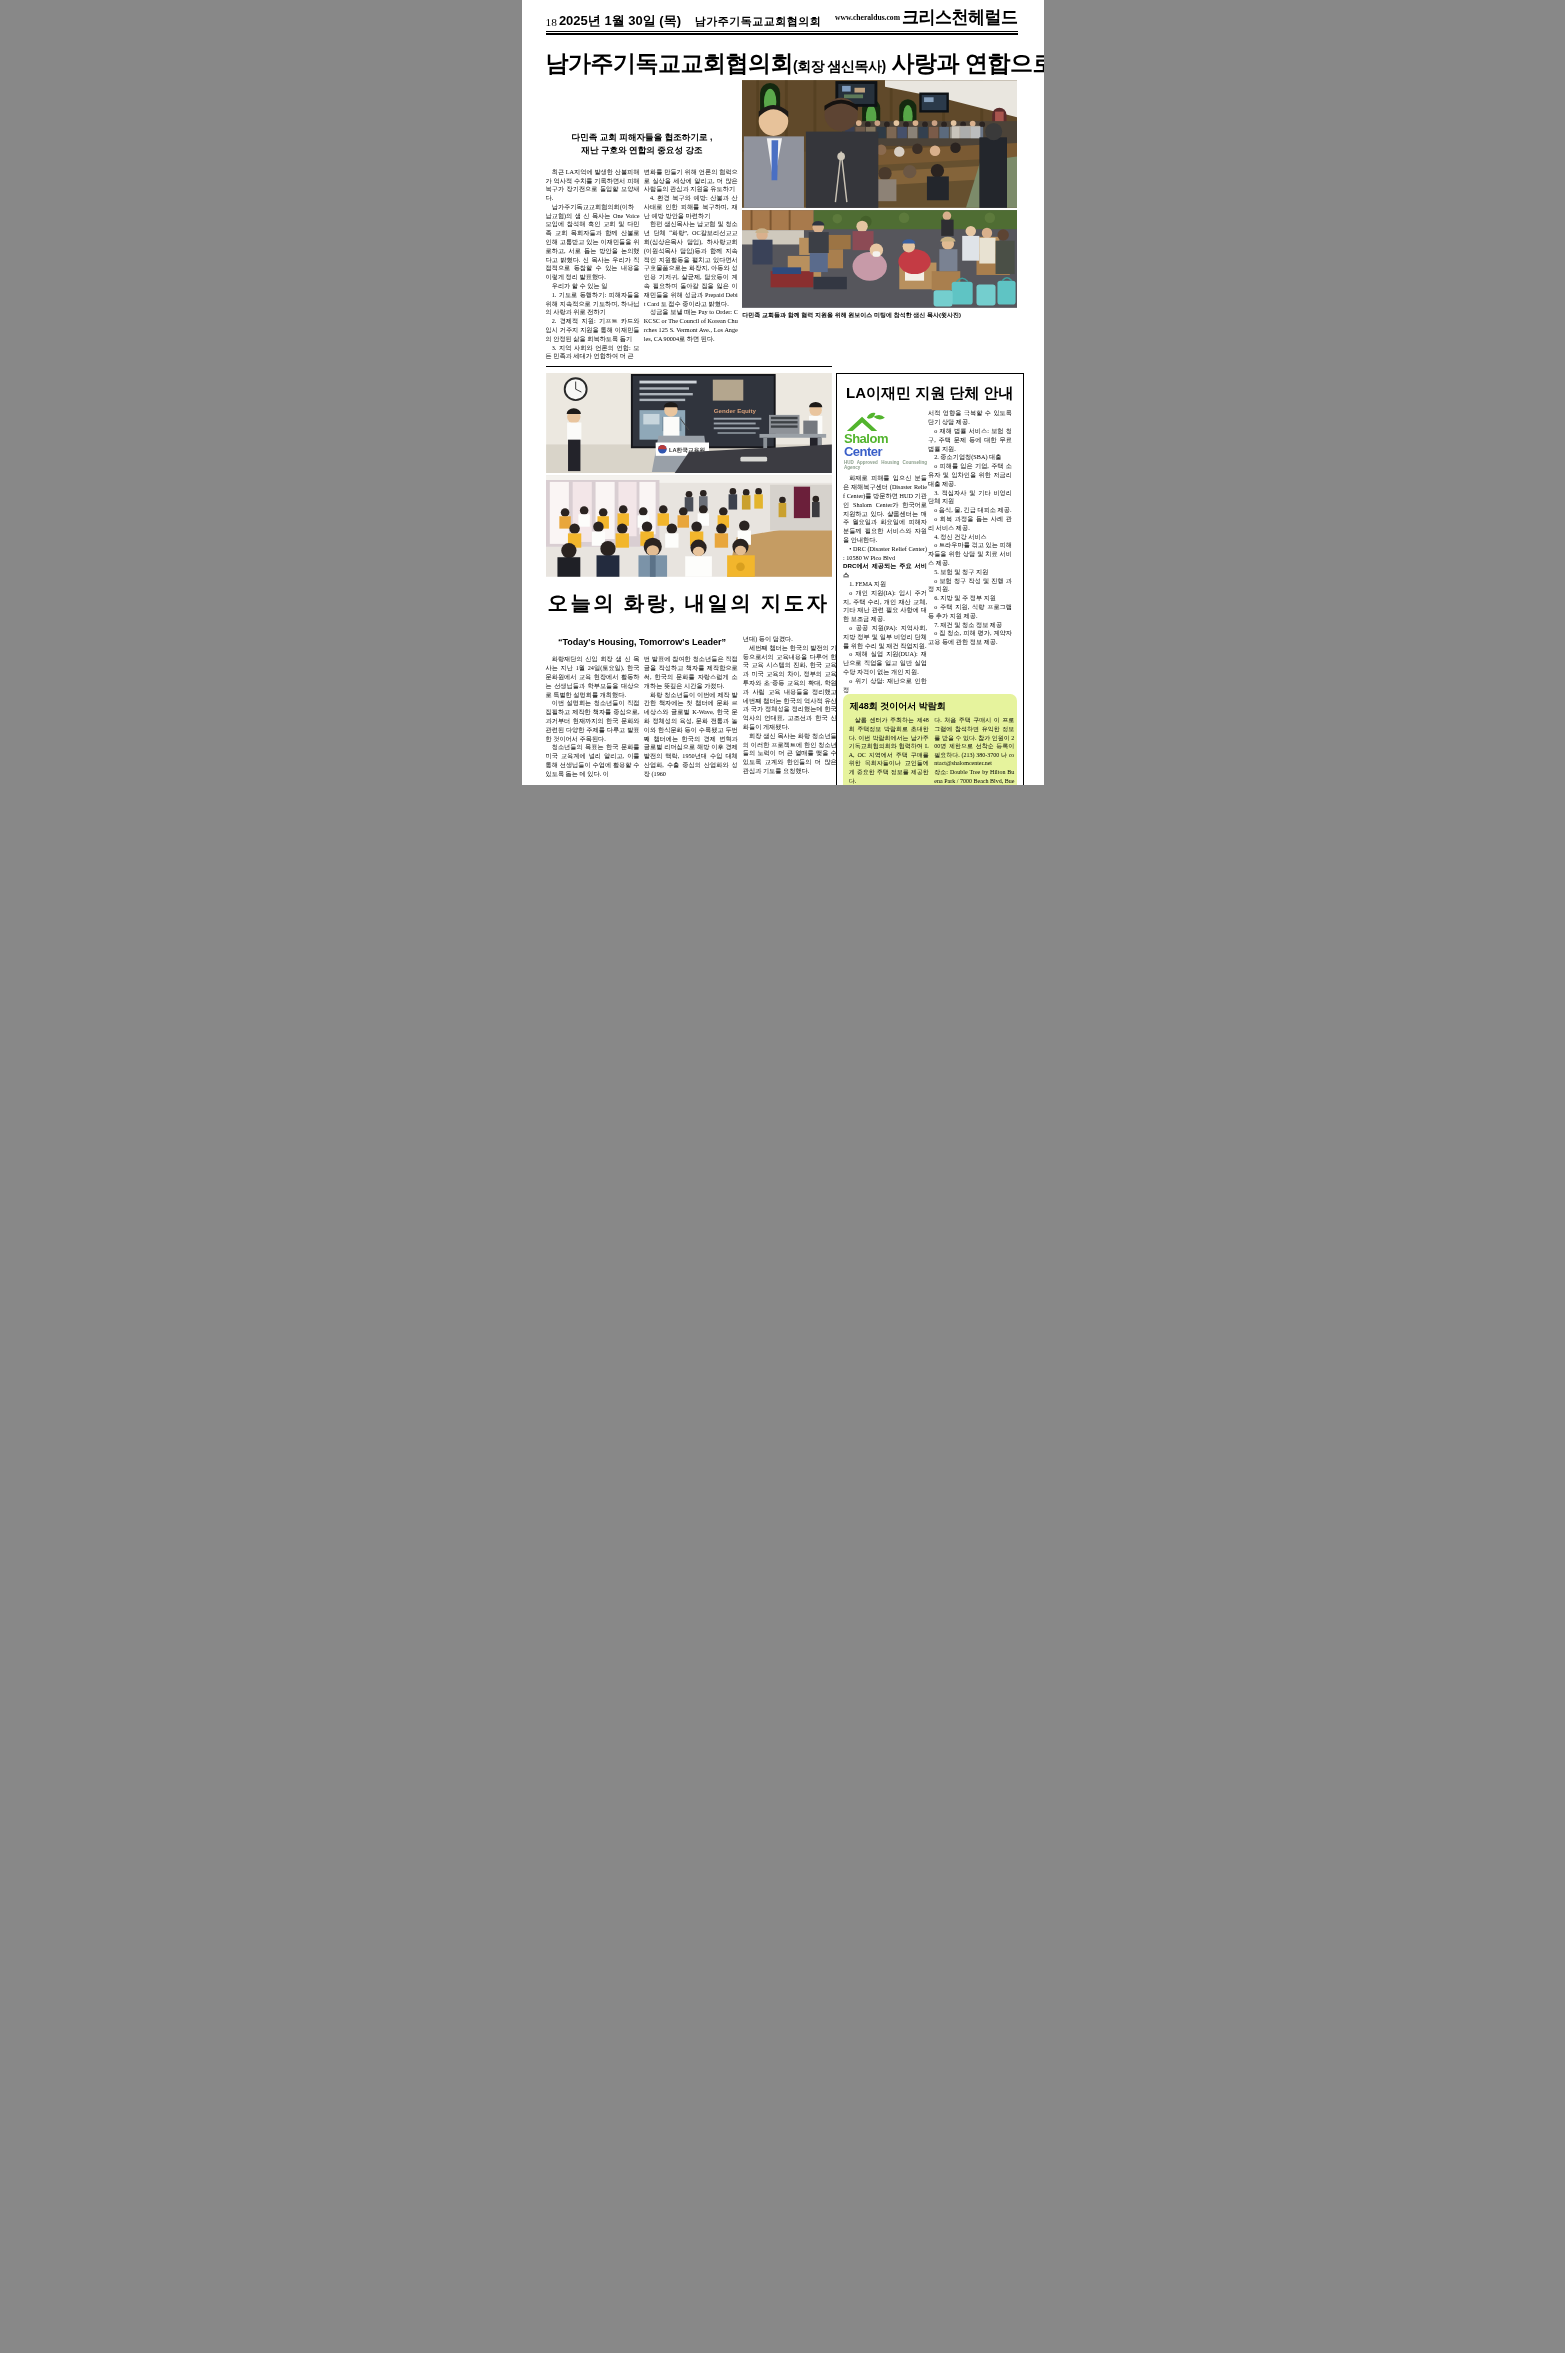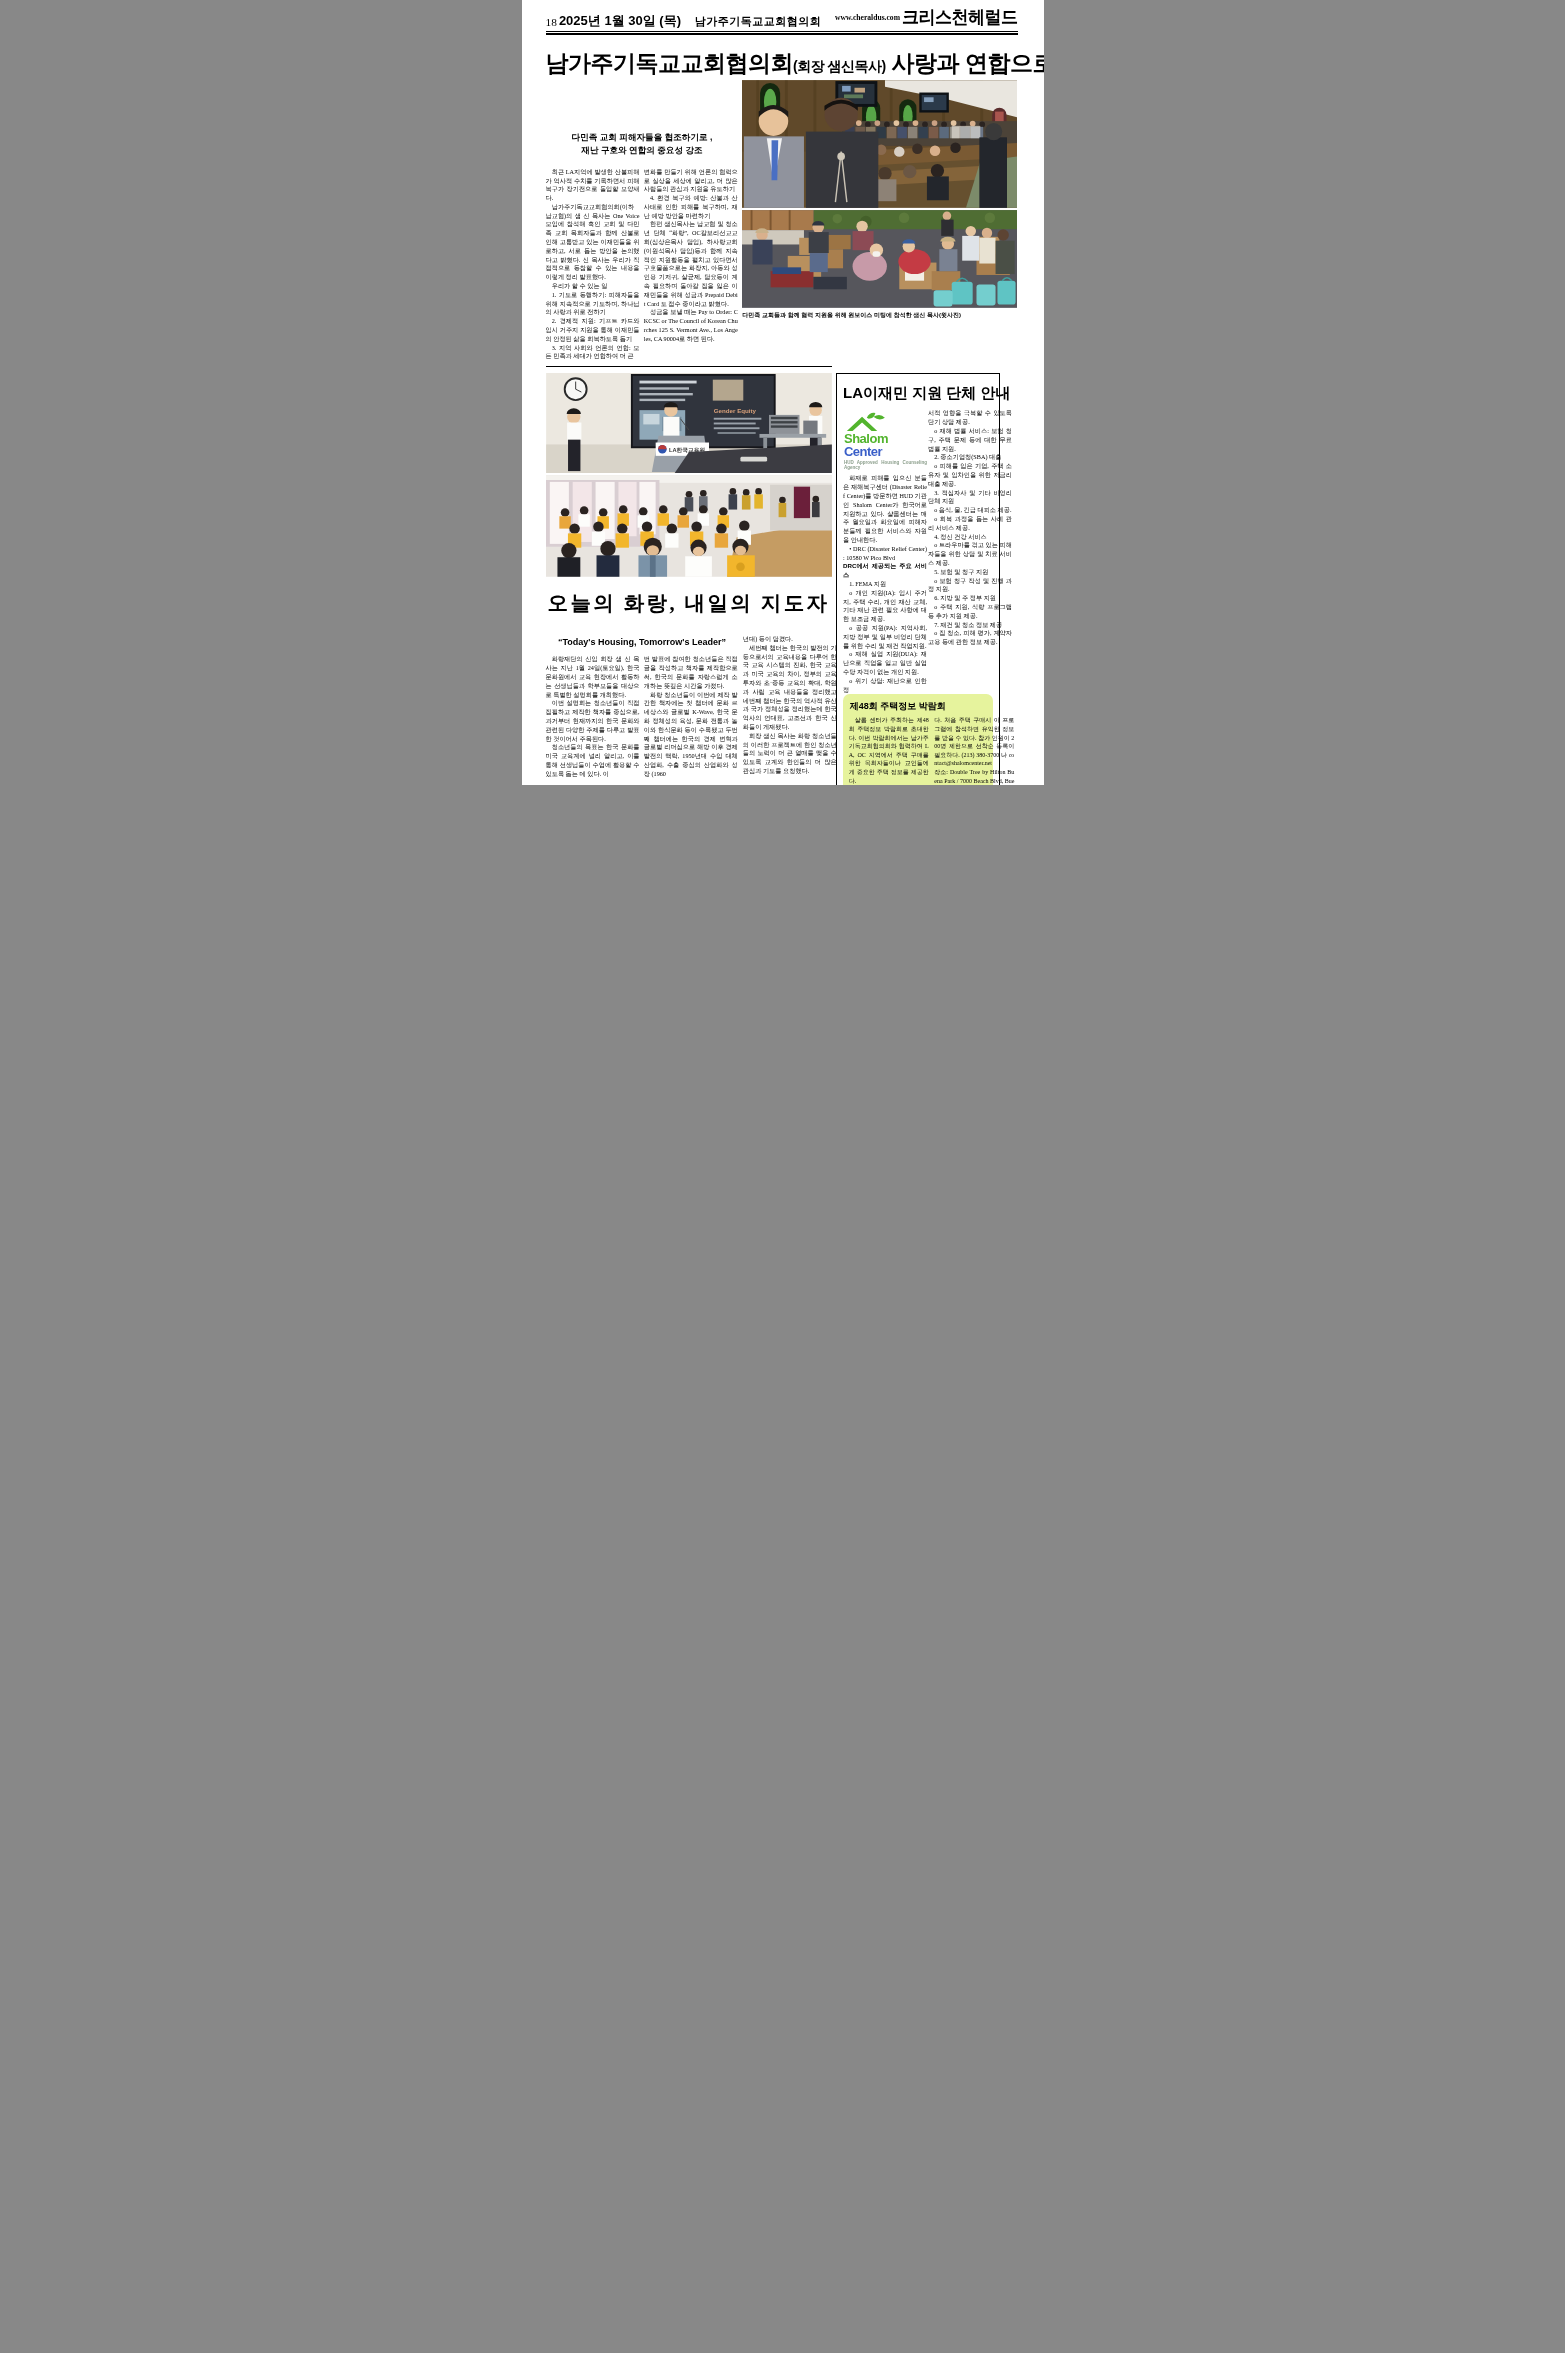--- a/index.html
+++ b/index.html
@@ -49,21 +49,21 @@
   .hw-title{
     font-family:"Liberation Serif",serif;font-weight:700;
     font-size:20.5px;text-align:center;letter-spacing:2.4px;margin-top:12.4px;white-space:nowrap;
   }
   .hw-body{display:flex;gap:4.3px;margin-top:6.7px;}
   .hw-left{width:193px;flex:none;}
   .hw-sub{font-family:"Liberation Sans",sans-serif;font-weight:700;font-size:9px;text-align:center;margin:2.9px 0 8.6px 0;}
   .hw-col3{width:94px;flex:none;text-align:justify;margin-top:1px;}
   
   .relief-box{
-    width:164px;flex:none;box-sizing:border-box;
+    width:188px;flex:none;box-sizing:border-box;
     border:0.7px solid #000;min-height:421px;
     padding:5.7px 6.2px 6.7px 6.2px;display:flex;flex-direction:column;
   }
   .relief-title{font-family:"Liberation Sans",sans-serif;font-weight:800;font-size:15px;text-align:center;letter-spacing:0px;margin:3.8px 0 6.7px 0;white-space:nowrap;}
   .relief-cols{display:flex;gap:1px;}
   .relief-col{width:84px;flex:none;text-align:justify;}
   .shalom{margin:1.9px 0 4.8px 1px;}
   .shalom-roof{display:block;}
   .shalom-name{font-family:"Liberation Sans",sans-serif;font-weight:800;font-size:13px;letter-spacing:-0.5px;line-height:1;}
   .shalom-name .g{color:#52b42d;}
@@ -509,21 +509,21 @@
           <p class="bp ind">5. 보험 및 청구 지원</p>
           <p class="bp ind">o 보험 청구 작성 및 진행 과정 지원.</p>
           <p class="bp ind">6. 지방 및 주 정부 지원</p>
           <p class="bp ind">o 주택 지원, 식량 프로그램 등 추가 지원 제공.</p>
           <p class="bp ind">7. 재건 및 청소 정보 제공</p>
           <p class="bp ind">o 집 청소, 피해 평가, 계약자 고용 등에 관한 정보 제공.</p>
         </div>
       </div>
 
       <div class="expo">
-        <div class="expo-title">제48회 주택정보 박람회</div>
+        <div class="expo-title">제48회 것이어서 박람회</div>
         <div class="expo-cols">
           <div class="expo-col">
             <p class="bp ind">샬롬 센터가 주최하는 제48회 주택정보 박람회로 초대한다. 이번 박람회에서는 남가주기독교회협의회와  협력하여 LA, OC 지역에서 주택 구매를 위한 목회자들이나 교인들에게 중요한 주택 정보를 제공한다.</p>
 
           </div>
           <div class="expo-col">
             <p class="bp">다. 처음 주택 구매시 이 프로그램에 참석하면 유익한 정보를 받을 수 있다. 참가 인원이 200명 제한으로 선착순 등록이 필요하다. (213) 380-3700 나 contact@shalomcenter.net</p>
             <p class="bp">장소: Double Tree by Hilton Buena Park / 7000 Beach Blvd, Buena Park , CA 90620</p>
 
           </div>

